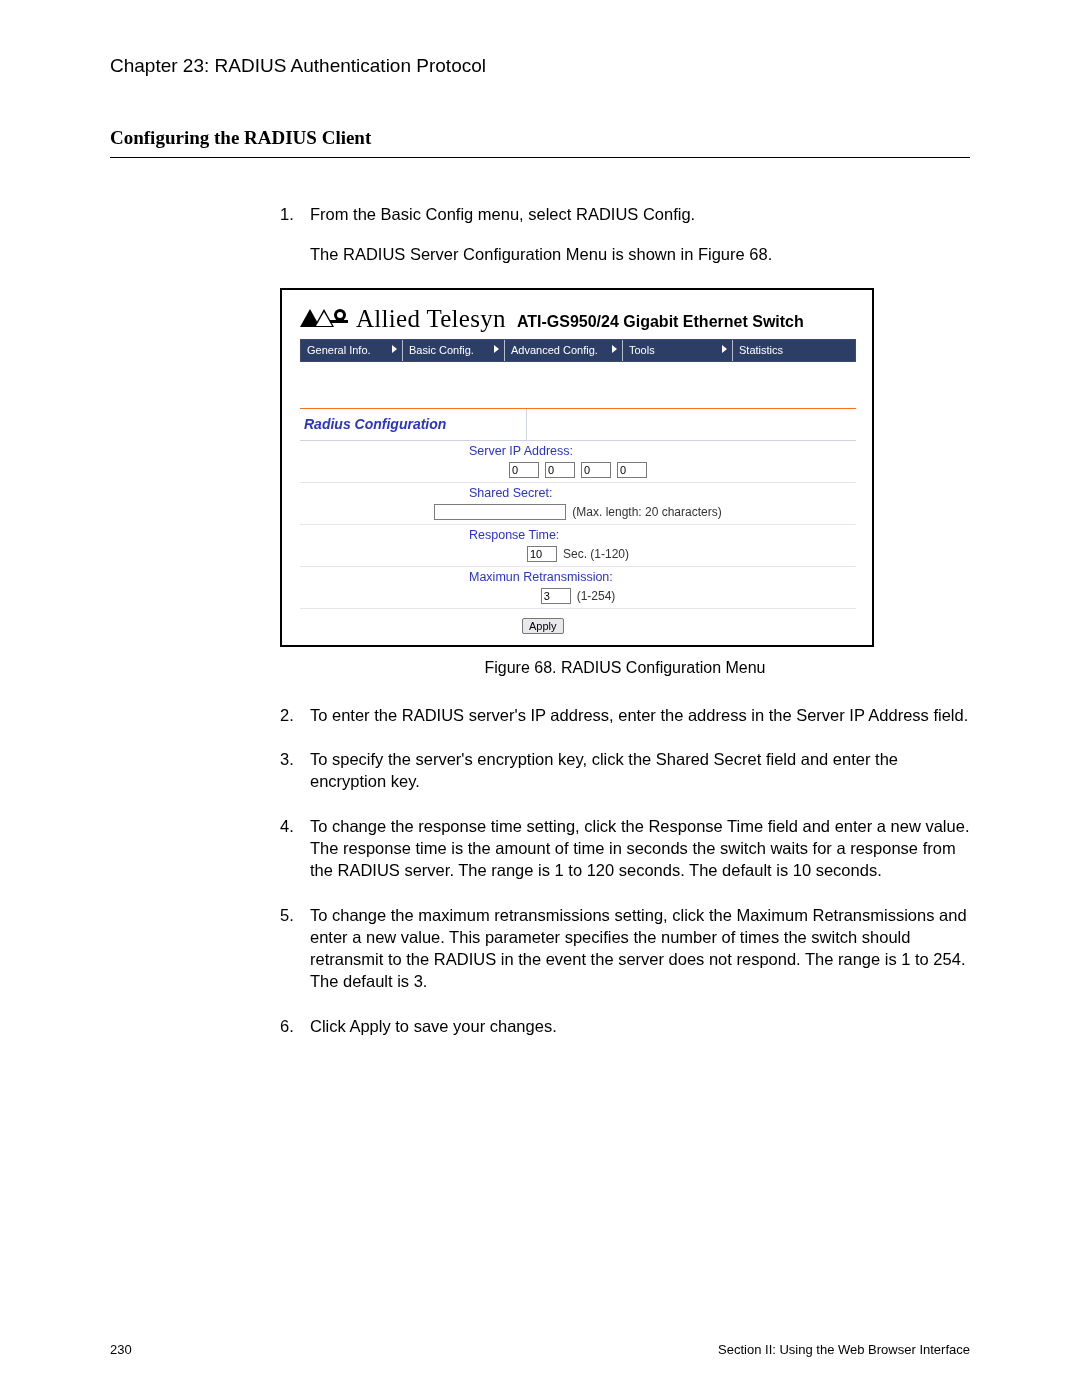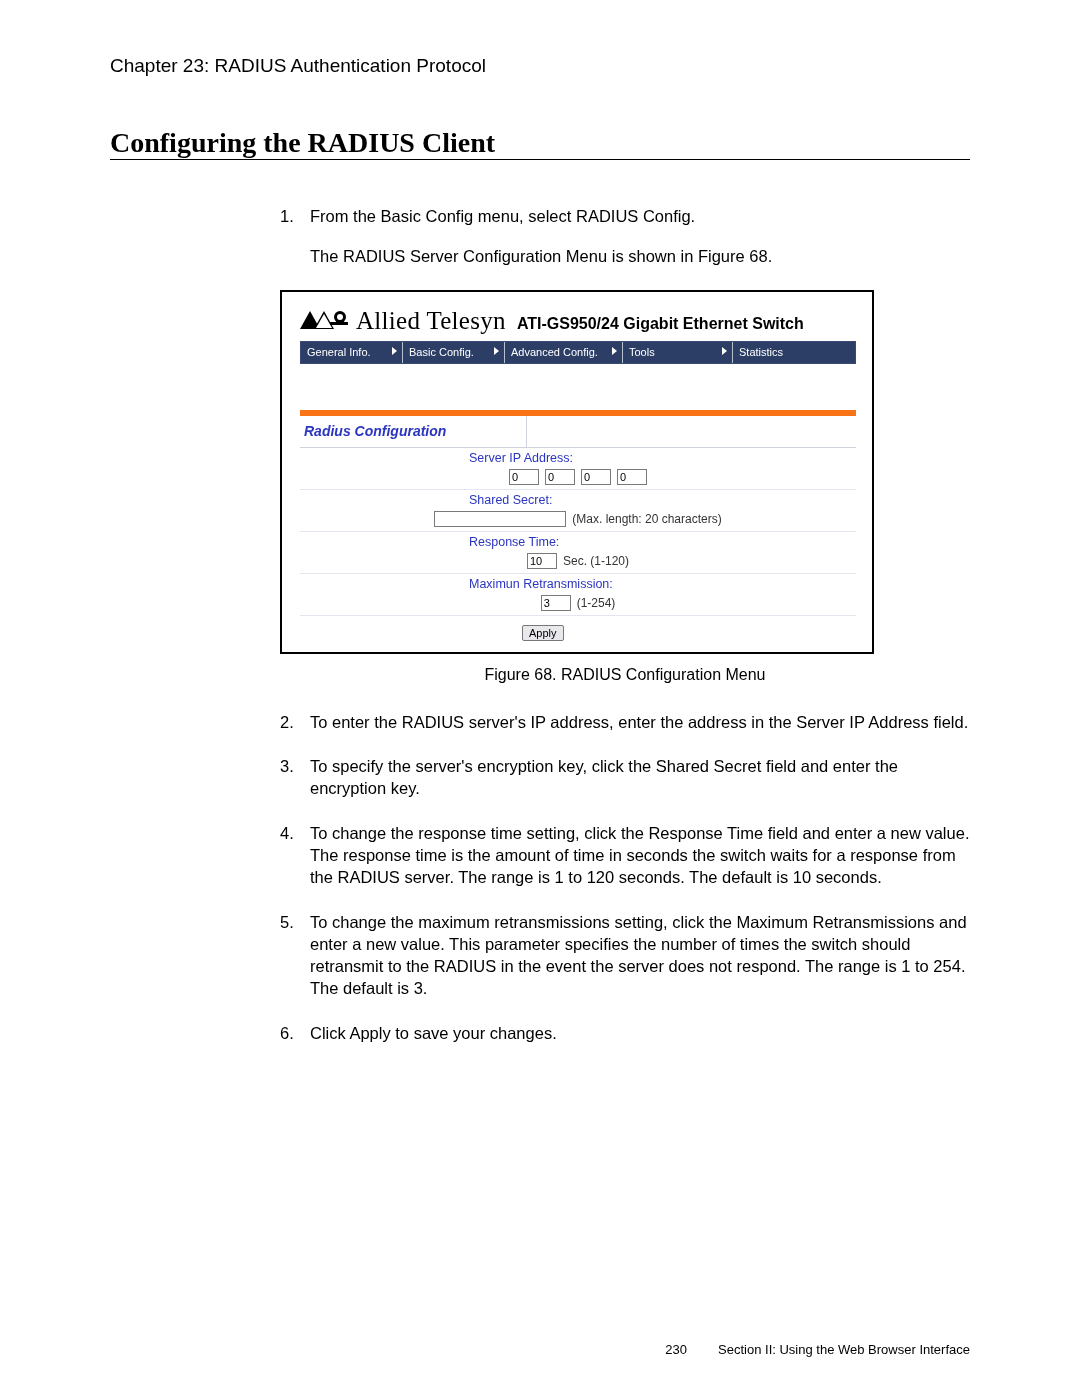--- a/index.html
+++ b/index.html
@@ -14,23 +14,23 @@
     position: relative;
     box-sizing: border-box;
     padding: 55px 110px 0 110px;
   }
   .chapter-header {
     font-size: 19px;
     margin-bottom: 50px;
   }
   .main-title {
     font-family: "Times New Roman", Times, serif;
-    font-size: 28px;
+    font-size: 19px;
     font-weight: bold;
-    padding-bottom: 0;
+    padding-bottom: 8px;
     border-bottom: 1px solid #000;
     margin-bottom: 45px;
   }
   .content {
     margin-left: 170px;
     font-size: 16.5px;
     line-height: 1.35;
   }
   .para { margin-bottom: 22px; }
   .step {
@@ -107,21 +107,21 @@
     top: 5px;
     width: 0; height: 0;
     border-top: 4px solid transparent;
     border-bottom: 4px solid transparent;
     border-left: 5px solid #fff;
   }
   .sec-title-row {
     display: flex;
     margin-top: 46px;
     border-bottom: 1px solid #cfd3df;
-    border-top: 6px solid #f97316;
+    border-top: 1px solid #f97316;
   }
   .sec-title-cell {
     width: 218px;
     color: #2b35c0;
     font-weight: bold;
     font-style: italic;
     font-size: 14px;
     padding: 6px 4px;
     border-right: 1px solid #cfd3df;
   }
@@ -178,23 +178,22 @@
     text-align: center;
     font-size: 16px;
     margin: 10px 0 25px 0;
   }
   .page-footer {
     position: absolute;
     bottom: 40px;
     left: 110px;
     right: 110px;
     display: flex;
-    justify-content: flex-end;
+    justify-content: space-between;
     font-size: 13px;
-    gap: 31px;
   }
 </style>
 </head>
 <body>
 
 <div class="page">
   <div class="chapter-header">Chapter 23: RADIUS Authentication Protocol</div>
 
   <div class="main-title">Configuring the RADIUS Client</div>
 

